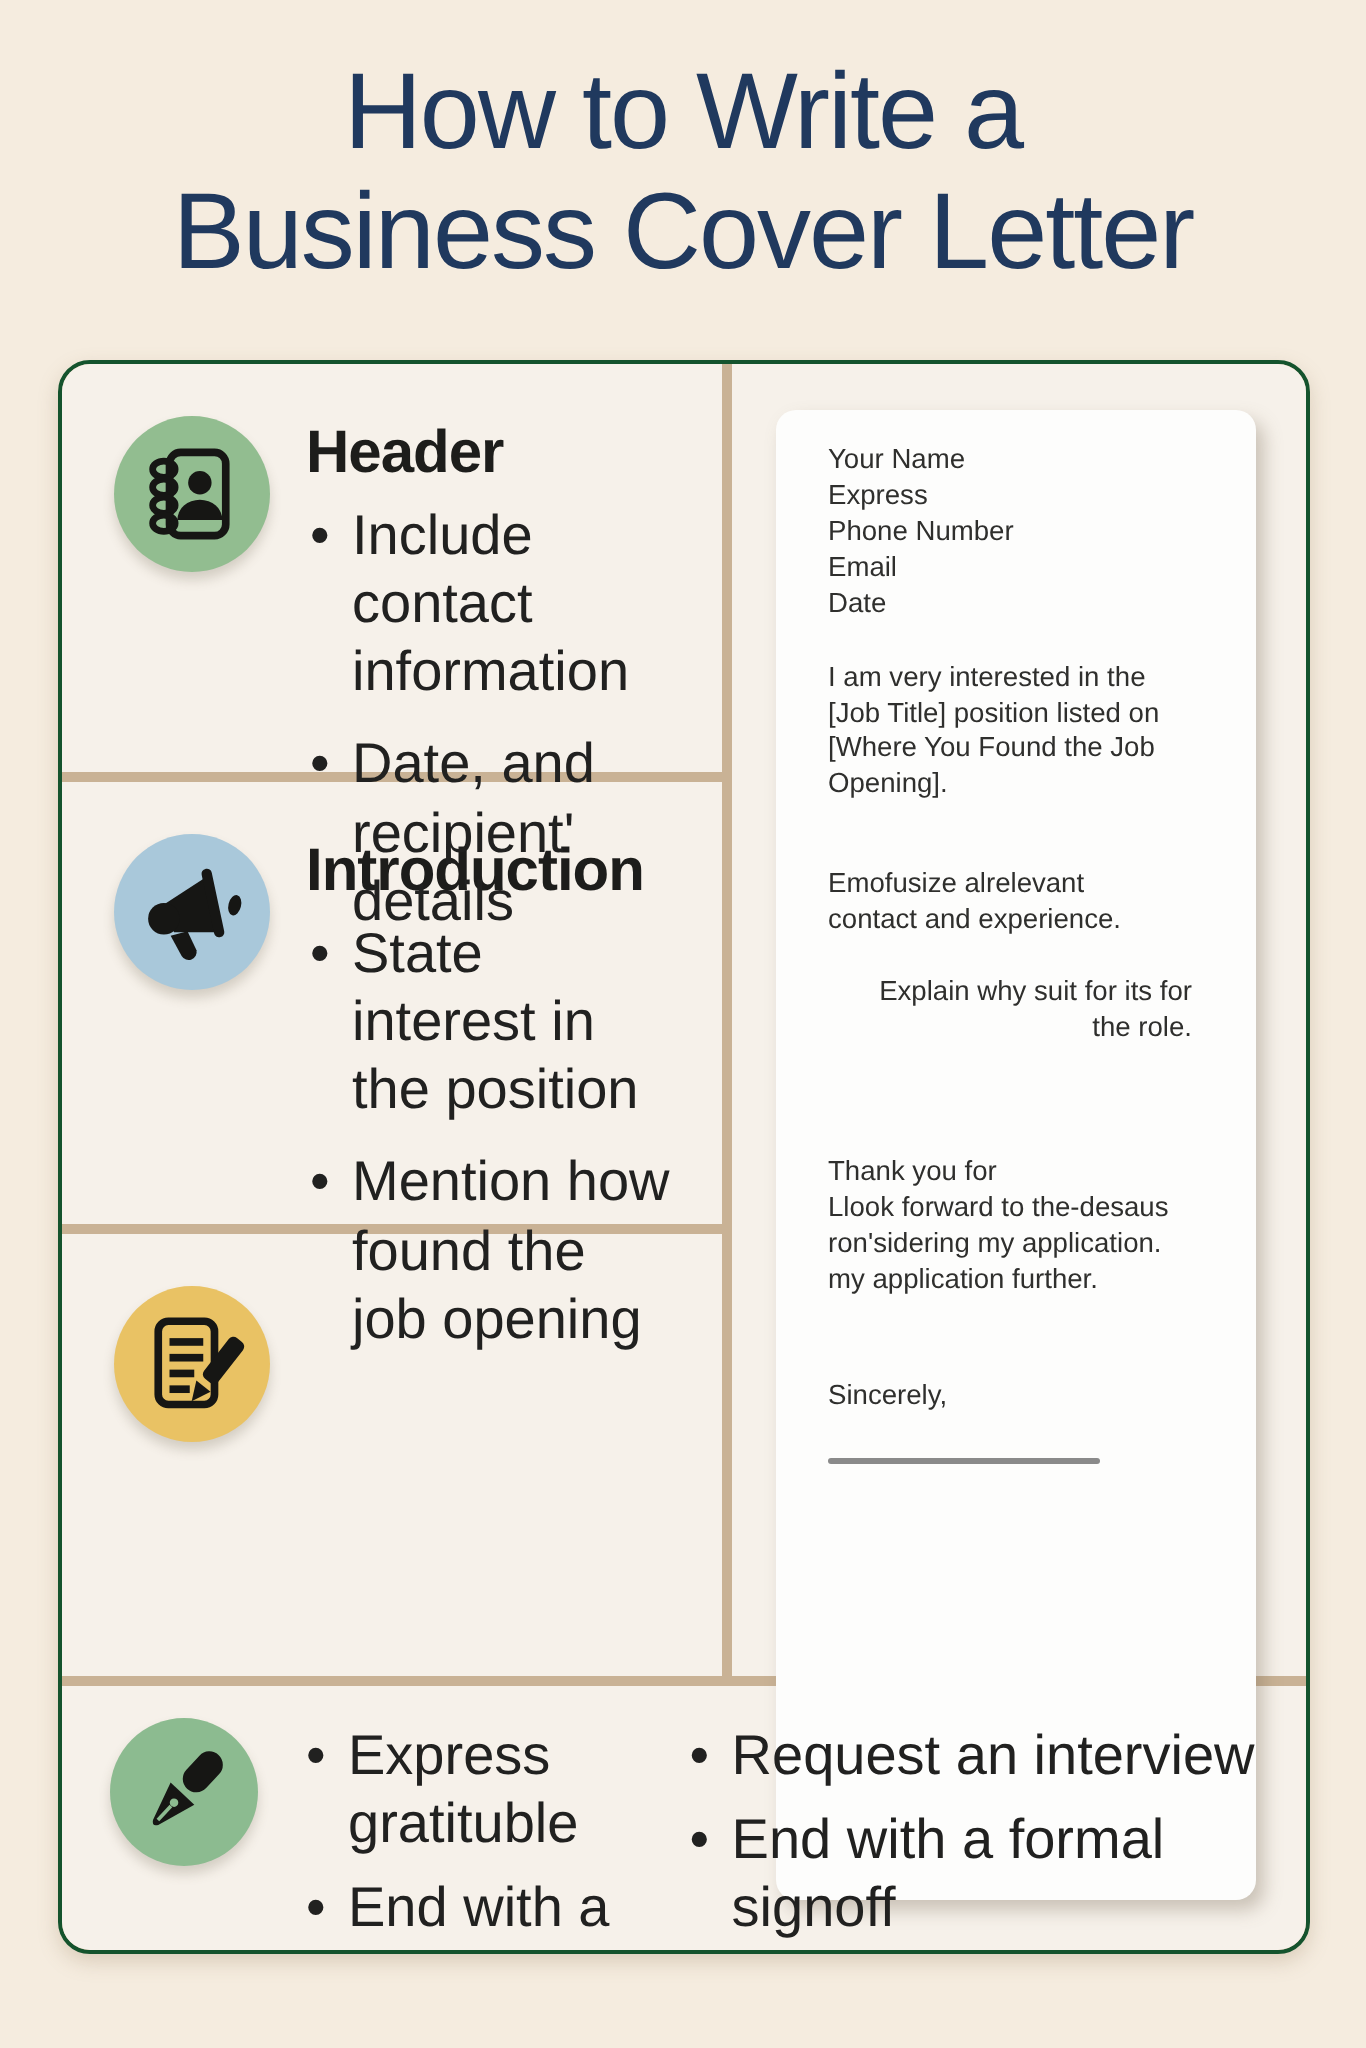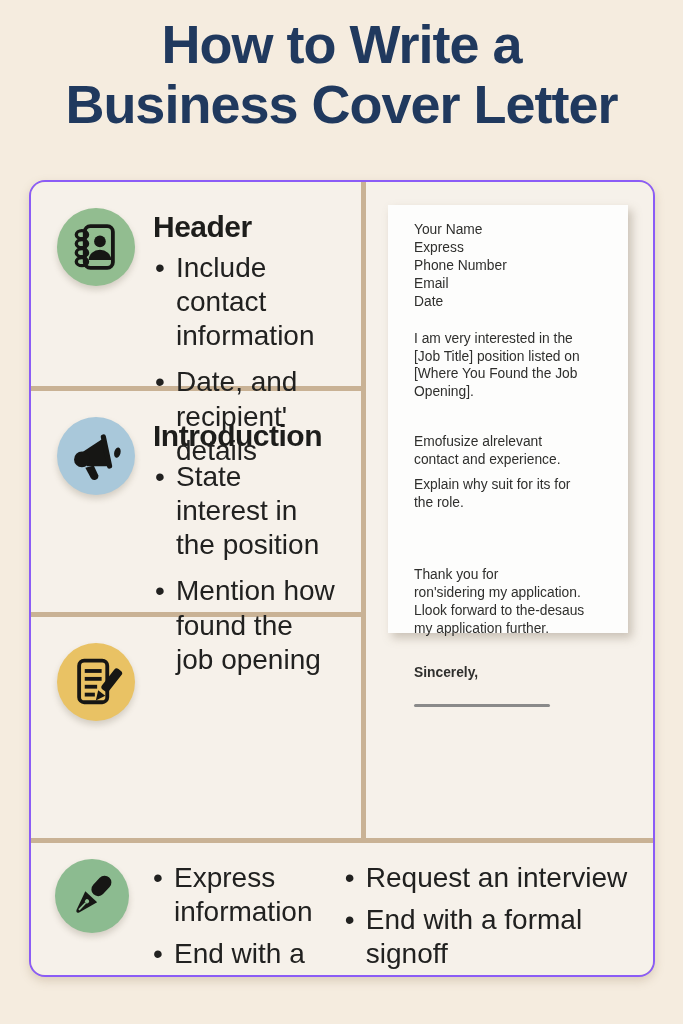--- a/index.html
+++ b/index.html
@@ -4,33 +4,33 @@
 <style>
   html,body{margin:0;padding:0;}
   body{
     width:683px;height:1024px;
     background:#f5ecdf;
     font-family:"Liberation Sans","DejaVu Sans",sans-serif;
     position:relative;overflow:hidden;
     color:#1e1e1c;
   }
   .poster-title{
-    padding-top:14px;
+    padding-top:26px;
     text-align:center;
     font-size:54px;
-    font-weight:bold;
+    font-weight:normal;
     color:#20395e;
     line-height:1.12;
     letter-spacing:-1px;
   }
   .panel{
     position:absolute;left:29px;top:180px;
     width:626px;height:797px;
     box-sizing:border-box;
-    border:2px solid #8b5cf6;
+    border:2px solid #14532d;
     border-radius:16px;
     background:#c9b295;
     overflow:hidden;
     display:grid;
     grid-template-columns:330px 1fr;
     grid-template-rows:204px 221px 221px 1fr;
     gap:5px;
     box-shadow:0 4px 10px rgba(150,125,95,.28);
   }
   .cell{background:#f6f1ea;}
@@ -49,32 +49,32 @@
   .sec-title{
     font-size:30px;font-weight:bold;color:#1d1d1b;
     margin:2px 0 8px;line-height:1.1;letter-spacing:-.5px;
   }
   .bullets{margin:0;padding:0;list-style:none;font-size:28px;line-height:1.22;color:#212120;width:182px;}
   .bullets li{position:relative;padding-left:23px;margin:0 0 12px;}
   .bullets li::before{content:"\2022";position:absolute;left:2px;}
   .cell-letter{grid-column:2;grid-row:1/4;position:relative;}
   .letter-card{
     position:absolute;left:22px;top:23px;
-    width:240px;height:428px;box-sizing:border-box;
+    width:240px;height:745px;box-sizing:border-box;
     background:#fdfdfc;
     box-shadow:4px 5px 9px rgba(120,105,85,.35);
     padding:16px 32px 0 26px;
-    font-size:13.8px;line-height:1.3;color:#2f2f2d;
+    font-size:13.8px;line-height:1.3;color:#2f2f2d;border-radius:10px;
   }
   .l-date{}
   .l-p1{margin-top:19px;}
   .l-p2{margin-top:32px;}
-  .l-p3{margin-top:7px;}
+  .l-p3{margin-top:18px;text-align:right;}
   .l-p4{margin-top:54px;}
-  .l-signoff{margin-top:26px;font-weight:bold;}
+  .l-signoff{margin-top:40px;}
   .sig-line{margin-top:22px;width:136px;height:3px;background:#8a8a8a;border-radius:2px;}
   .cell-closing{grid-column:1/-1;display:flex;gap:22px;padding:14px 18px 0 24px;box-sizing:border-box;}
   .cell-closing .icon-circle{width:74px;height:74px;margin-top:2px;}
   .closing-content{flex:1;}
   .closing-cols{display:flex;margin-top:4px;}
   .closing-cols .bullets{width:auto;}
   .closing-cols .col1{width:216px;}
   .closing-cols .bullets li{margin:0 0 8px;}
 </style>
 </head>
@@ -128,22 +128,22 @@
       <div class="l-p2">
         <div>Emofusize alrelevant</div>
         <div>contact and experience.</div>
       </div>
       <div class="l-p3">
         <div>Explain why suit for its for</div>
         <div>the role.</div>
       </div>
       <div class="l-p4">
         <div>Thank you for</div>
+        <div>Llook forward to the-desaus</div>
         <div>ron'sidering my application.</div>
-        <div>Llook forward to the-desaus</div>
         <div>my application further.</div>
       </div>
       <div class="l-signoff">Sincerely,</div>
       <div class="sig-line"></div>
     </div>
   </div>
 
   <div class="cell section">
     <div class="icon-circle ic-blue">
       <svg viewBox="0 0 48 48">
@@ -190,21 +190,21 @@
           <rect x="18" y="1.5" width="12" height="20.5" rx="6" fill="#161614"></rect>
           <path d="M16.8 25 L31.2 25 L25.6 42.5 q-1.6 2.6 -3.2 0 Z" fill="#161614"></path>
           <circle cx="24" cy="30.5" r="1.9" fill="#8cbb90"></circle>
           <rect x="23.2" y="32.5" width="1.6" height="8.5" fill="#8cbb90"></rect>
         </g>
       </svg>
     </div>
     <div class="closing-content">
       <div class="closing-cols">
         <ul class="bullets col1">
-          <li>Express information</li>
+          <li>Express gratituble</li>
           <li>End with a formal</li>
         </ul>
         <ul class="bullets col2">
           <li>Request an interview</li>
           <li>End with a formal signoff</li>
         </ul>
       </div>
     </div>
   </div>
 

